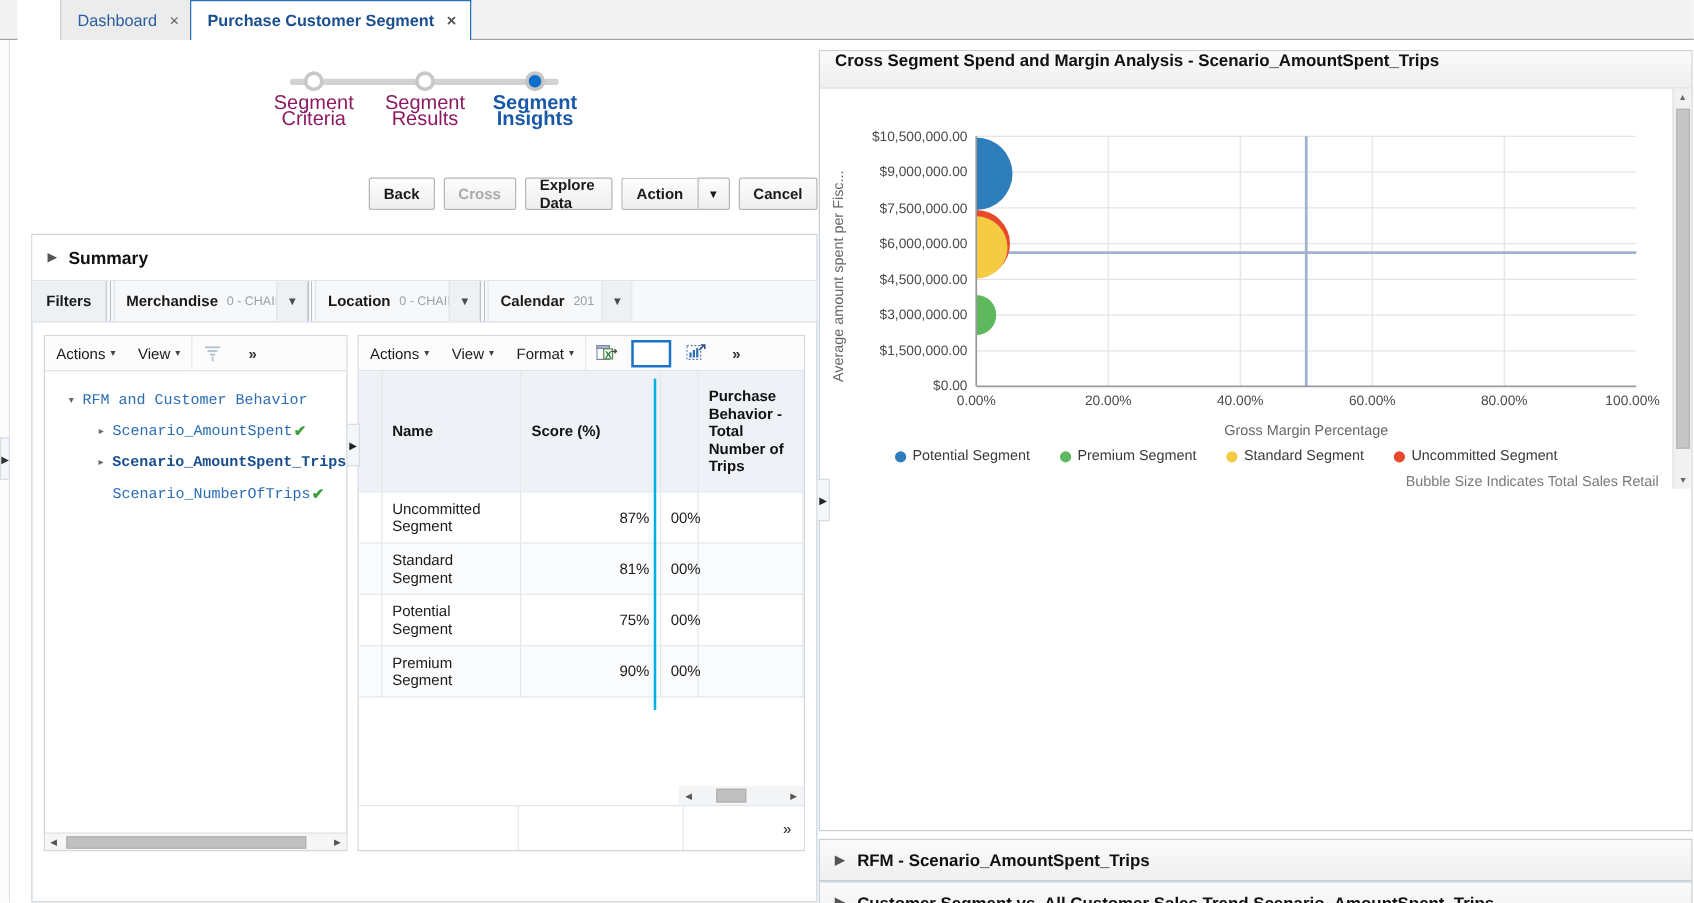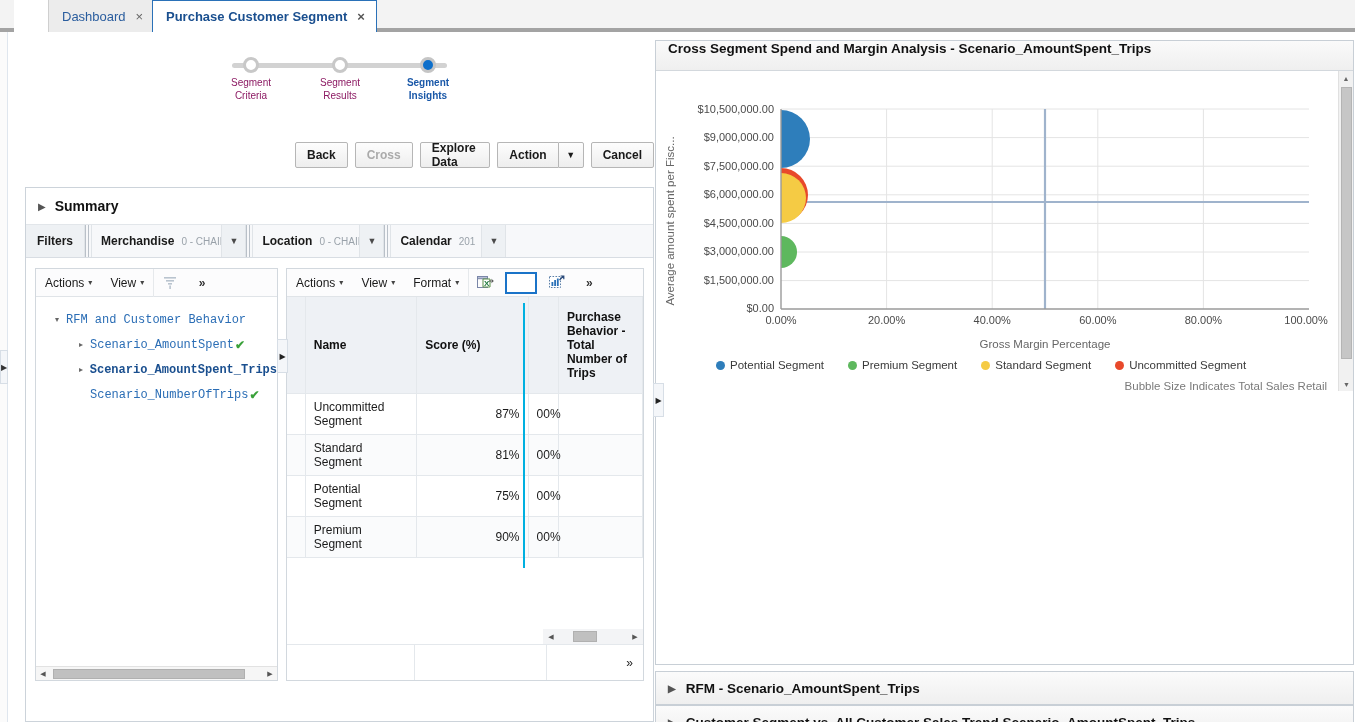--- a/index.html
+++ b/index.html
@@ -9,21 +9,21 @@
     font-family:"Liberation Sans", sans-serif;
     font-size:12px; color:#1a1a1a;
     background:#ffffff;
     overflow:hidden;
   }
 
   
   #tabbar {
     position:absolute; left:0; top:0; width:1355px; height:32px;
     background:#f3f3f3;
-    border-bottom:4px solid #a3a3a3;
+    border-bottom:1px solid #a3a3a3;
   }
   .tab {
     position:absolute; top:0; height:32px;
     display:flex; align-items:center; gap:10px;
     padding:0 11px 0 13px;
     background:#ececec;
     border-left:1px solid #cfcfcf; border-right:1px solid #cfcfcf;
     font-size:13px; color:#2a5d9e;
     cursor:pointer;
   }
@@ -68,21 +68,21 @@
   }
   .step { position:absolute; top:0; width:74px; text-align:center; }
   .step .dot {
     width:16px; height:16px; border-radius:50%;
     background:#ffffff; border:3px solid #c8c8c8;
     margin:13px auto 0; position:relative; z-index:2;
   }
   .step.done .dot { border-color:#c8c8c8; background:#ffffff; }
   .step.current .dot { background:#0d6fcb; border-color:#c5c5c5; }
   .step .lbl {
-    margin-top:3px; font-size:10px; line-height:13px;
+    margin-top:3px; font-size:16px; line-height:13px;
     color:#8c1a63;
   }
   .step.current .lbl { color:#1a58a8; font-weight:bold; }
 
   
   #btnrow {
     position:absolute; left:286px; top:110px;
     display:flex; align-items:center; gap:7px;
   }
   .btn {

